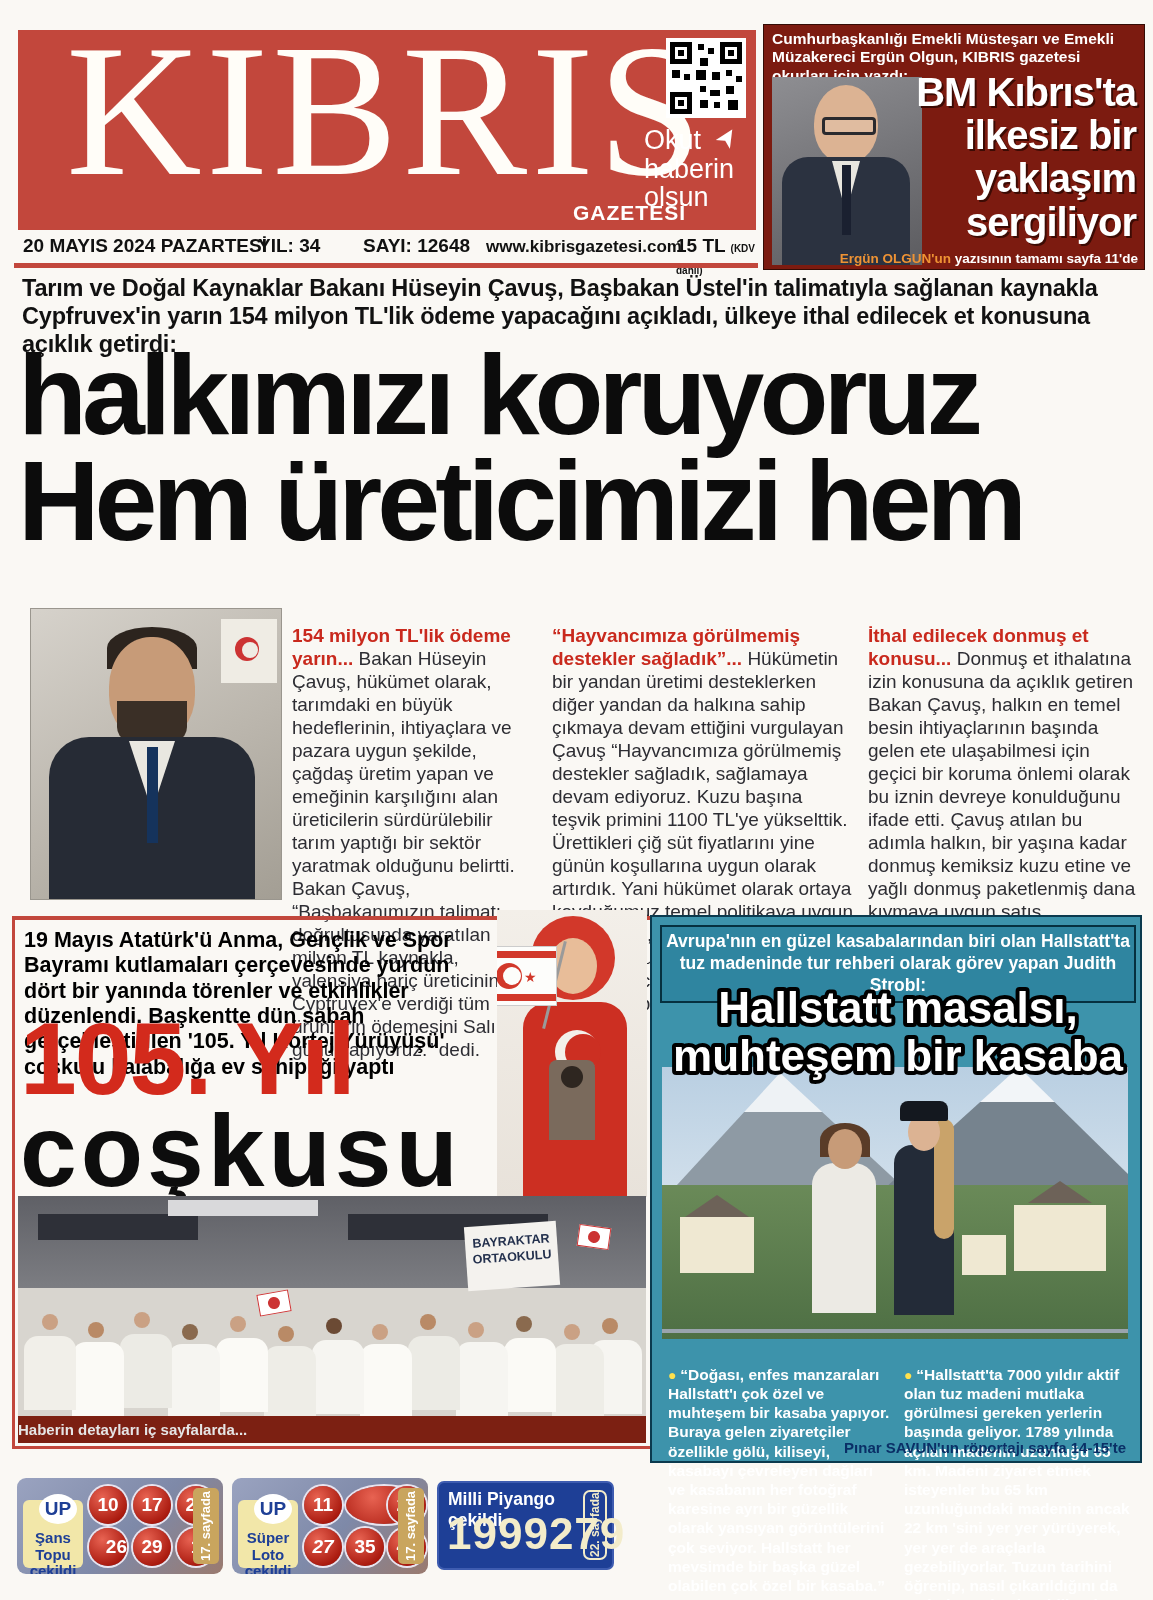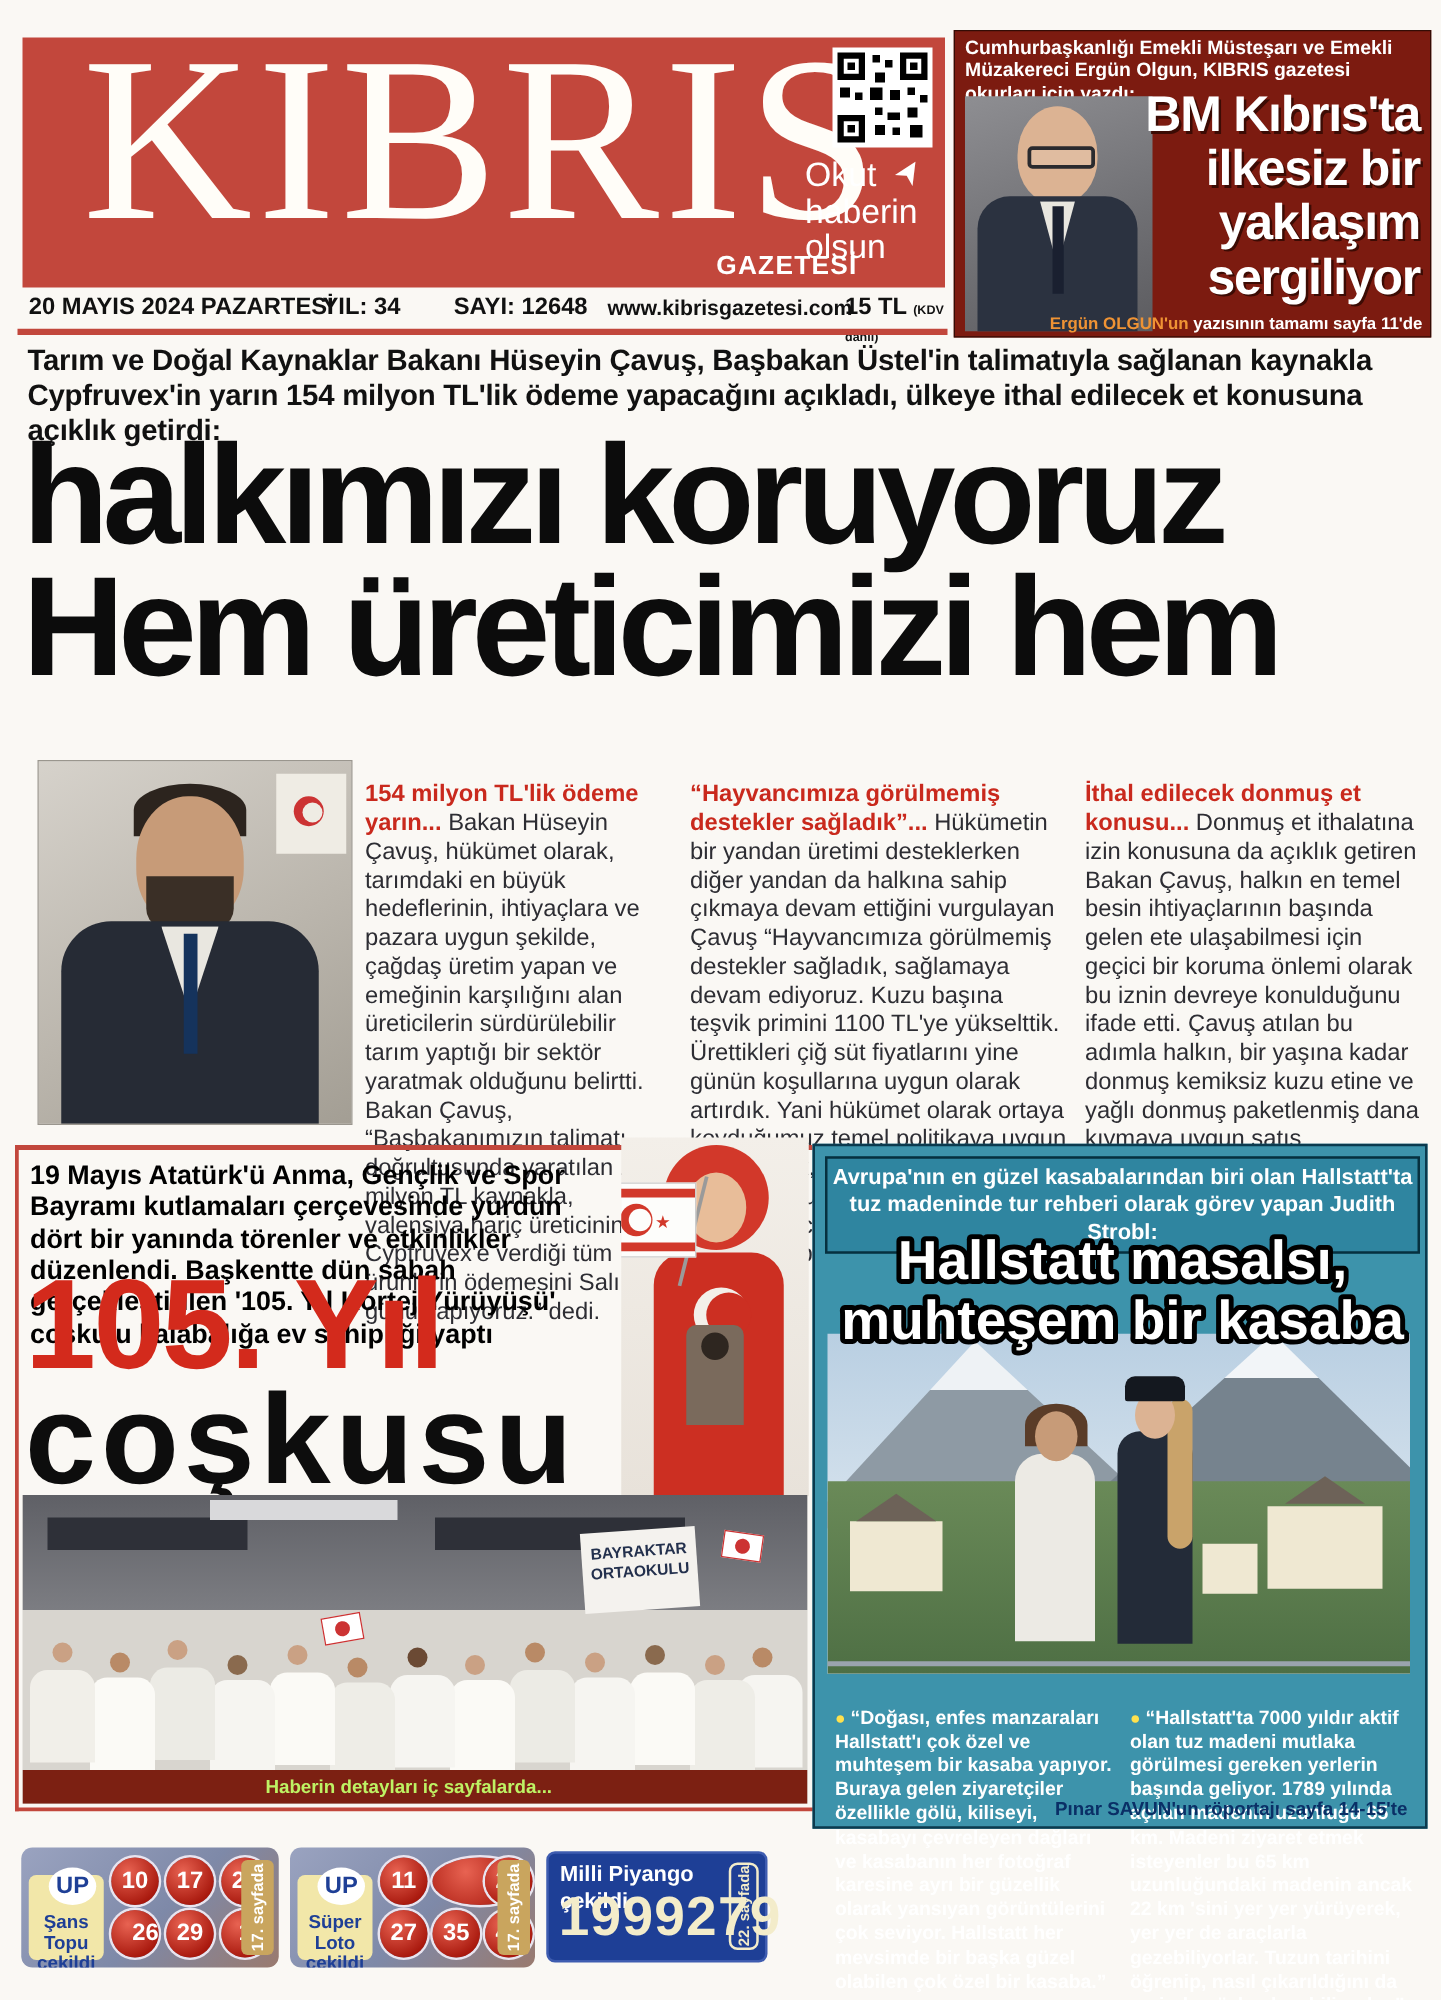--- a/index.html
+++ b/index.html
@@ -90,22 +90,22 @@
   .cr-heads{position:absolute;left:24px;top:118px;width:16px;height:16px;border-radius:50%;background:#caa184;
      box-shadow:46px 8px 0 #b98a66,92px -2px 0 #caa184,140px 10px 0 #8a6a4e,188px 2px 0 #caa184,
                 236px 12px 0 #b98a66,284px 4px 0 #6b4a34,330px 10px 0 #caa184,378px 0 0 #b98a66,
                 426px 8px 0 #caa184,474px 2px 0 #8a6a4e,522px 10px 0 #caa184,560px 4px 0 #b98a66;}
   .cr-shirts{position:absolute;left:6px;top:140px;width:52px;height:74px;border-radius:14px 14px 0 0;background:#f1efe9;
      box-shadow:48px 6px 0 #fbfaf6,96px -2px 0 #ecebe5,144px 8px 0 #f6f5f1,192px 2px 0 #fbfaf6,
                 240px 10px 0 #eeede7,288px 4px 0 #f6f5f1,336px 8px 0 #fbfaf6,384px 0 0 #ecebe5,
                 432px 6px 0 #f6f5f1,480px 2px 0 #fbfaf6,528px 8px 0 #eeede7,566px 4px 0 #f6f5f1;}
   .cr-mini-flag{position:absolute;width:30px;height:20px;background:#fff;border:1px solid #c33;}
   .cr-mini-flag i{position:absolute;left:9px;top:4px;width:12px;height:12px;border-radius:50%;background:#c33;}
-  .cr-caption{position:absolute;left:0;bottom:0;width:100%;height:27px;background:#7c2012;color:#bef264;
-              font-weight:bold;font-size:15px;text-align:center;line-height:27px;padding-right:10px;box-sizing:border-box;}
+  .cr-caption{position:absolute;left:0;bottom:0;width:100%;height:27px;background:#7c2012;color:#e5e5e5;
+              font-weight:bold;font-size:15px;text-align:left;line-height:27px;padding-right:10px;box-sizing:border-box;}
 
   
   .hall{left:650px;top:915px;width:492px;height:548px;background:#3d93ab;border:2px solid #0b3a4e;box-sizing:border-box;}
   .hall-kicker{position:absolute;left:8px;top:8px;width:468px;background:#2f85a0;border:2px solid #06303f;
                color:#fff;font-weight:bold;font-size:17.5px;line-height:1.25;text-align:center;padding:4px 2px;}
   .hall-photo{position:absolute;left:10px;top:150px;width:466px;height:272px;overflow:hidden;background:linear-gradient(#b9cfe2,#d8e4ee 60%);}
   .hp-mtn1{position:absolute;left:-20px;top:6px;width:300px;height:150px;
            background:linear-gradient(#eef2f5 0 26%,#8e9aa4 26%);clip-path:polygon(0 100%,46% 0,100% 100%);}
   .hp-mtn2{position:absolute;left:180px;top:0;width:340px;height:160px;
            background:linear-gradient(#f2f5f8 0 22%,#76838e 22%);clip-path:polygon(0 100%,52% 0,100% 100%);}
@@ -364,21 +364,21 @@
   <div class="abs lotto lot2">
     <div class="lot-panel">
       <div class="lot-logo">UP</div>
       <div style="margin-top:26px">Süper</div>
       <div>Loto</div>
       <div>çekildi</div>
     </div>
     <span class="ball" style="left:72px;top:8px;">11</span>
     <span class="ball" style="left:114px;top:8px;padding-left:38px;">15</span>
     <span class="ball" style="left:156px;top:8px;">24</span>
-    <span class="ball" style="left:72px;top:50px;">27</span>
+    <span class="ball" style="left:72px;top:50px;font-style:italic;">27</span>
     <span class="ball" style="left:114px;top:50px;">35</span>
     <span class="ball" style="left:156px;top:50px;">44</span>
     <div class="lot-page">17. sayfada</div>
   </div>
 
   <div class="abs milli">
     <div class="milli-title">Milli Piyango çekildi</div>
     <div class="milli-num">1999279</div>
     <div class="milli-page">22. sayfada</div>
   </div>

